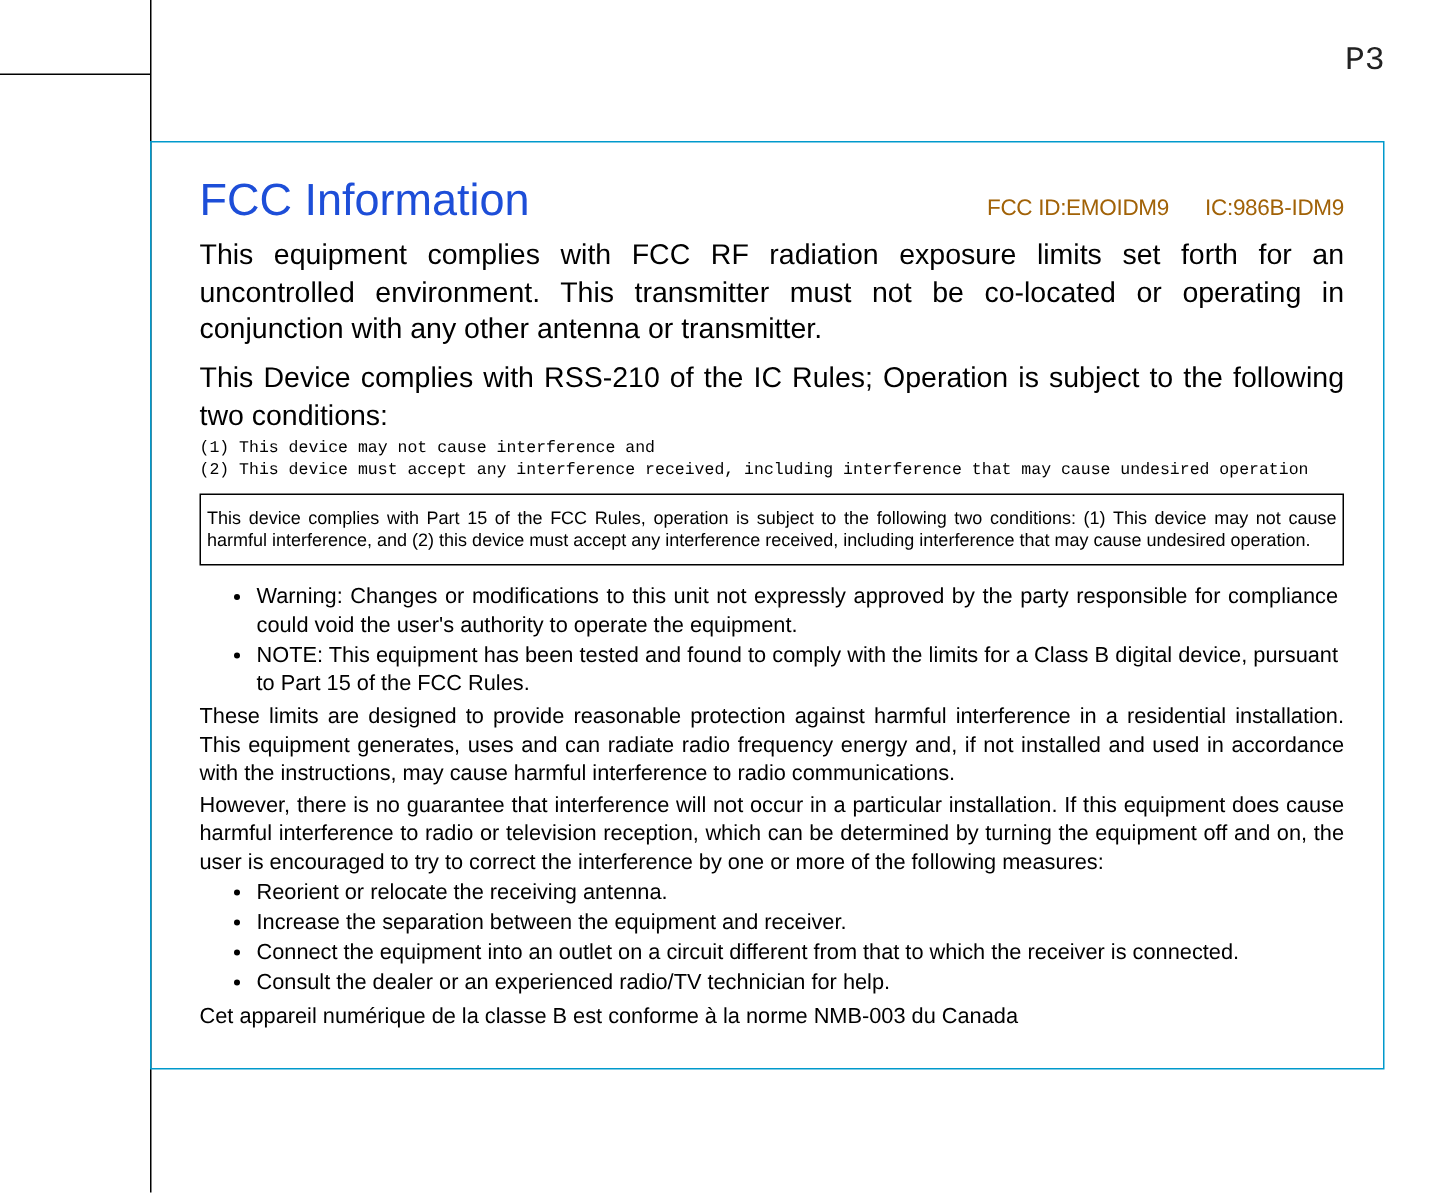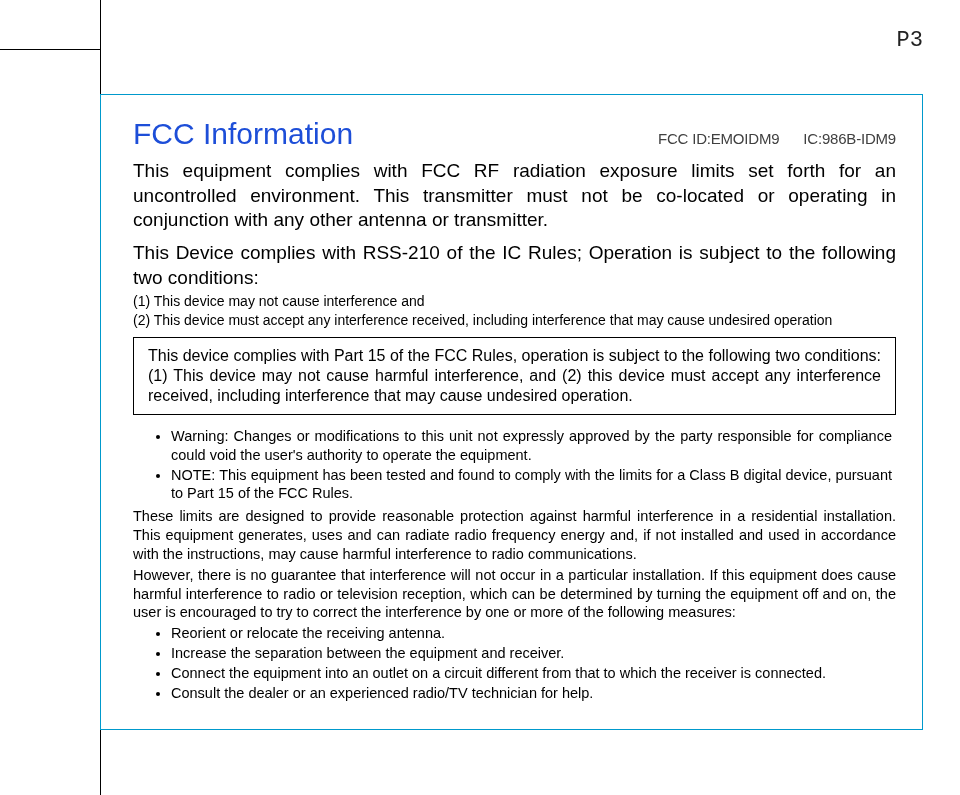--- a/index.html
+++ b/index.html
@@ -47,55 +47,56 @@
     justify-content: space-between;
     margin-bottom: 8px;
   }
   .title {
     font-size: 30px;
     font-weight: 300;
     color: #1d4ed8;
   }
   .ids {
     font-size: 15px;
-    color: #404040;
+    color: #a16207;
     font-weight: 400;
     letter-spacing: -0.2px;
   }
   .ids span { margin-left: 24px; }
   .subheading {
     font-weight: 700;
     font-size: 16px;
     margin-bottom: 2px;
   }
   .para {
     font-size: 19px;
     font-weight: 300;
     line-height: 1.3;
     text-align: justify;
     color: #000;
     margin-bottom: 8px;
   }
   .para-tight { margin-bottom: 2px; }
   .numlist {
-    font-size: 14px;
+    font-size: 11px;
     font-weight: 300;
     line-height: 1.3;
     text-align: justify;
     margin-bottom: 8px;
+    font-family: Liberation Mono, monospace;
   }
   .numlist .item {
     padding-left: 28px;
     text-indent: -28px;
   }
   .framed {
     border: 1.5px solid #000;
-    padding: 8px 14px;
+    padding: 8px 4px;
     margin: 6px 0 12px 0;
-    font-size: 16px;
+    font-size: 12px;
     line-height: 1.25;
     text-align: justify;
   }
   ul.bullets {
     list-style: disc;
     padding-left: 38px;
     font-size: 14.5px;
     font-weight: 400;
     line-height: 1.3;
     margin-bottom: 4px;
@@ -144,14 +145,15 @@
   <div class="body-para">These limits are designed to provide reasonable protection against harmful interference in a residential installation. This equipment generates, uses and can radiate radio frequency energy and, if not installed and used in accordance with the instructions, may cause harmful interference to radio communications.</div>
   <div class="body-para">However, there is no guarantee that interference will not occur in a particular installation. If this equipment does cause harmful interference to radio or television reception, which can be determined by turning the equipment off and on, the user is encouraged to try to correct the interference by one or more of the following measures:</div>
 
   <ul class="bullets">
     <li>Reorient or relocate the receiving antenna.</li>
     <li>Increase the separation between the equipment and receiver.</li>
     <li>Connect the equipment into an outlet on a circuit different from that to which the receiver is connected.</li>
     <li>Consult the dealer or an experienced radio/TV technician for help.</li>
   </ul>
 
+  <div class="body-para">Cet appareil numérique de la classe B est conforme à la norme NMB-003 du Canada</div>
 
 </div>
 
 </body></html>

